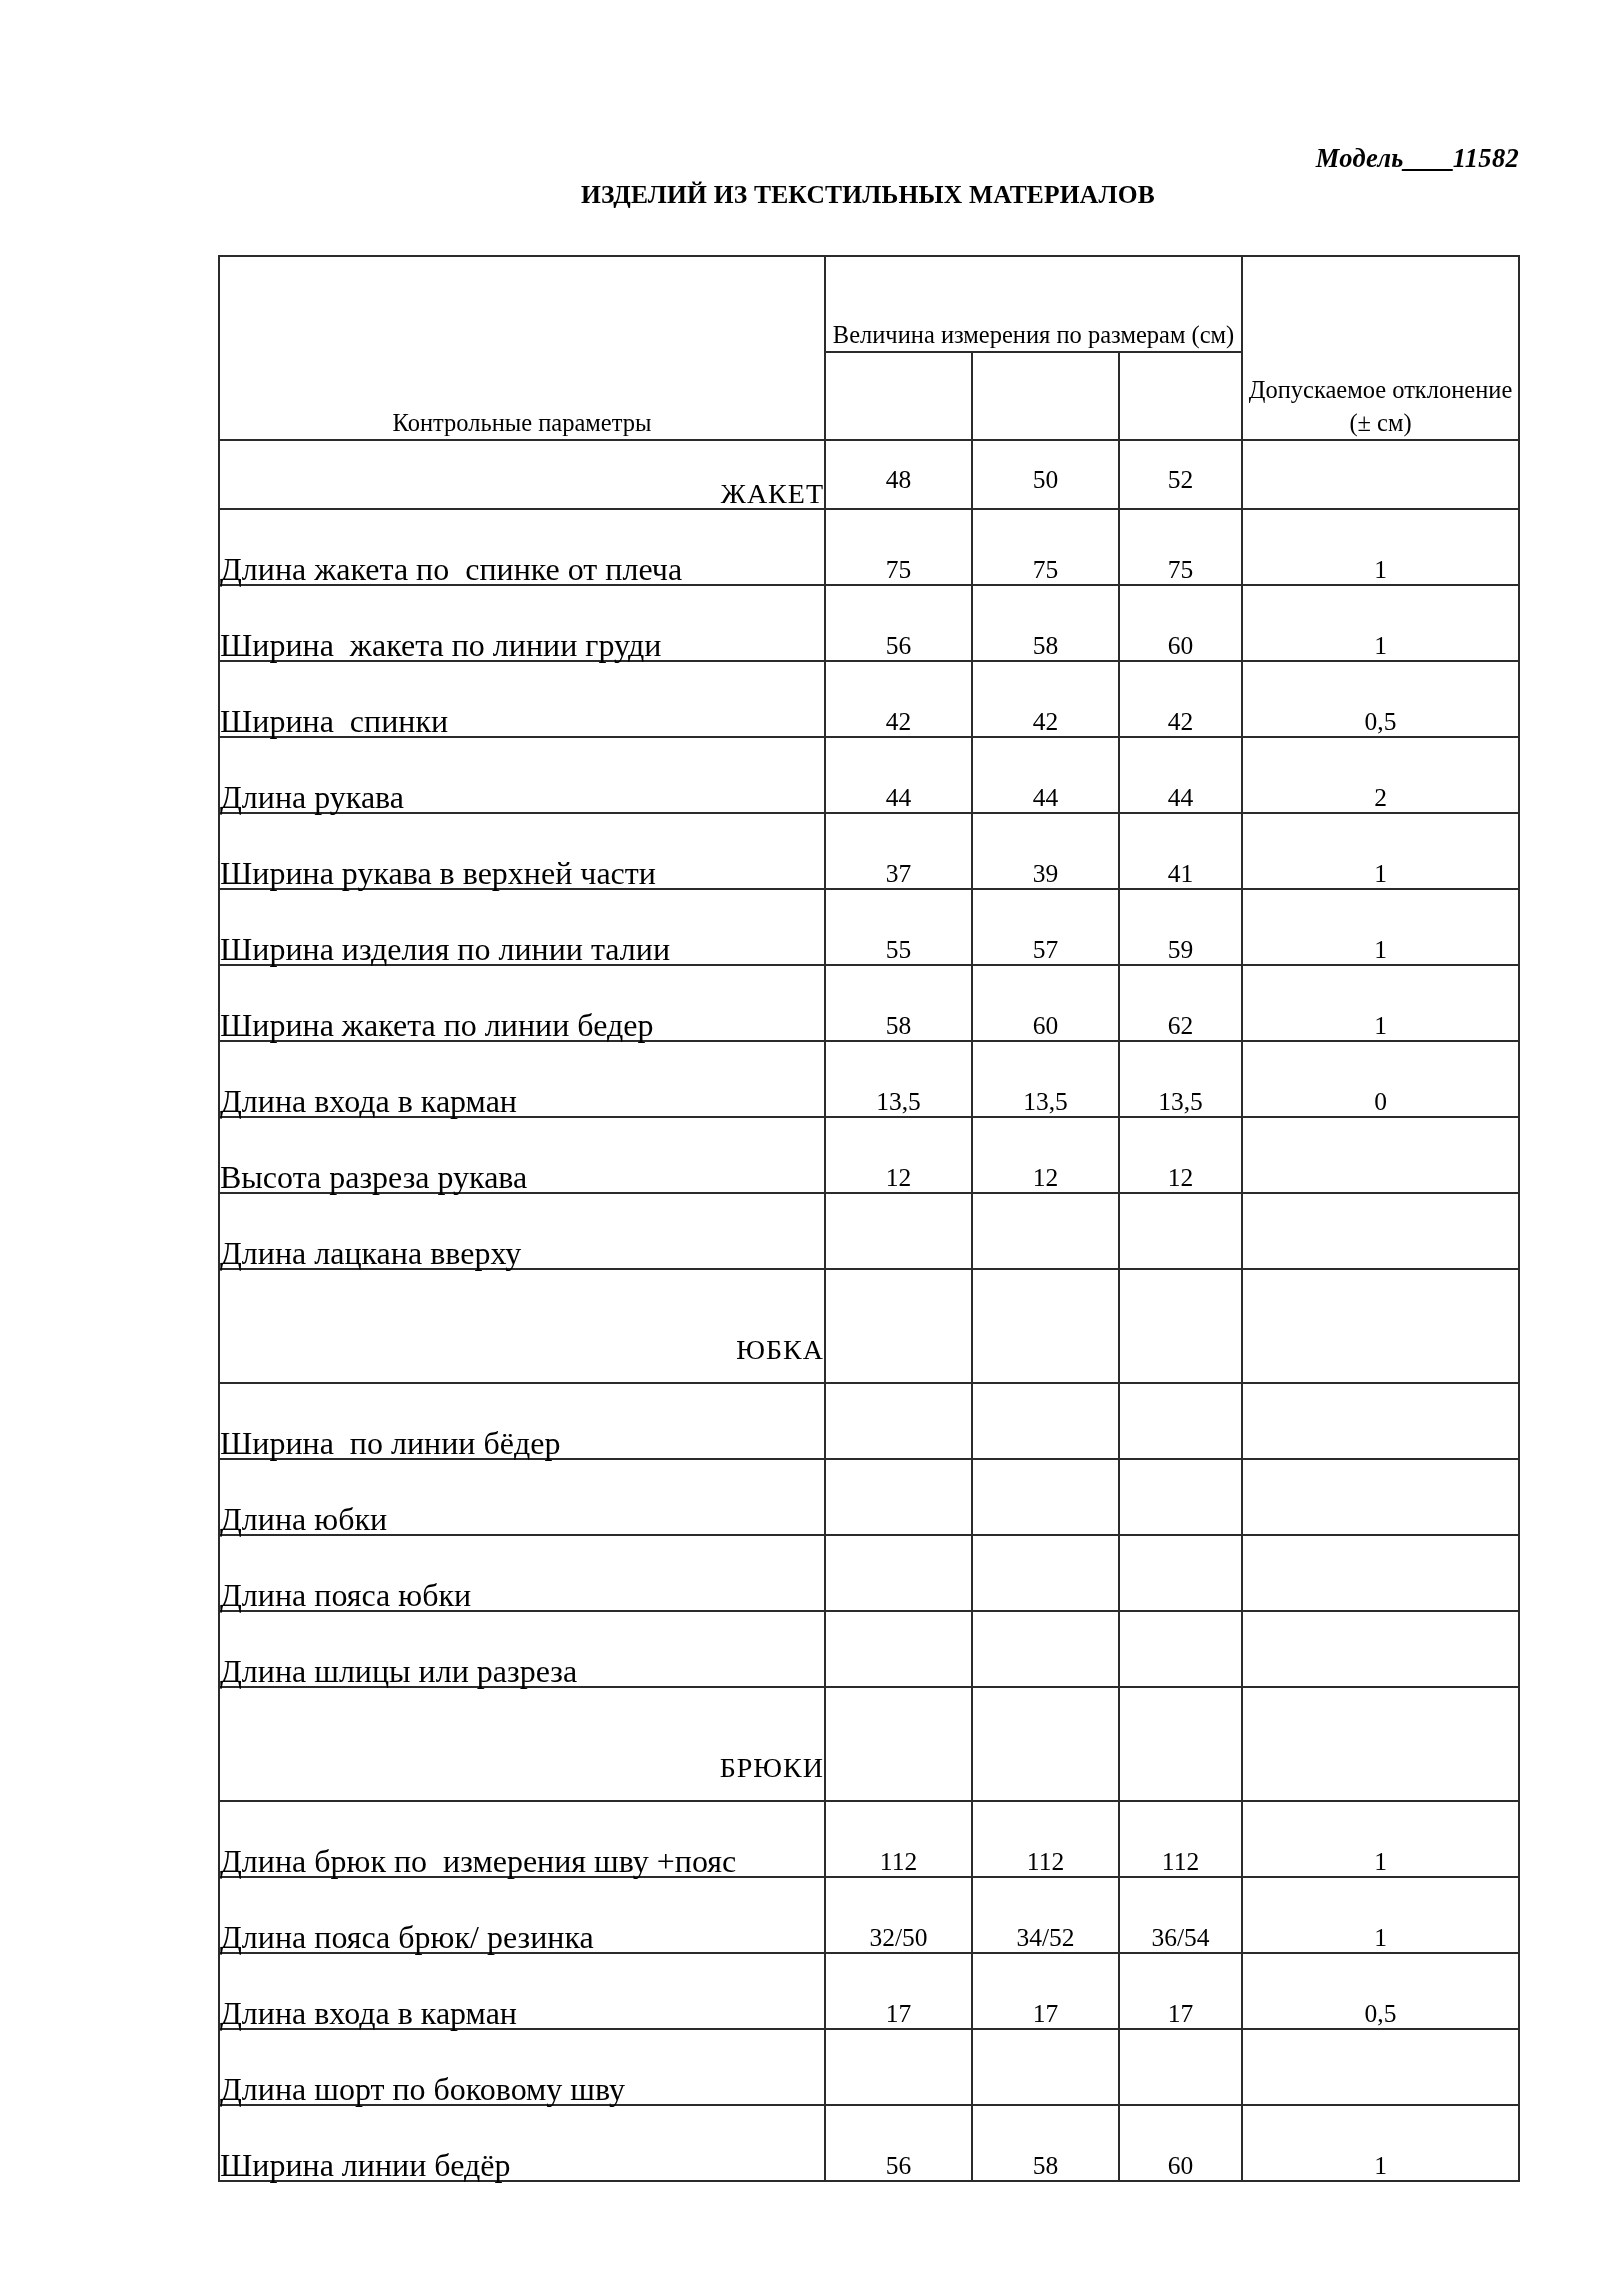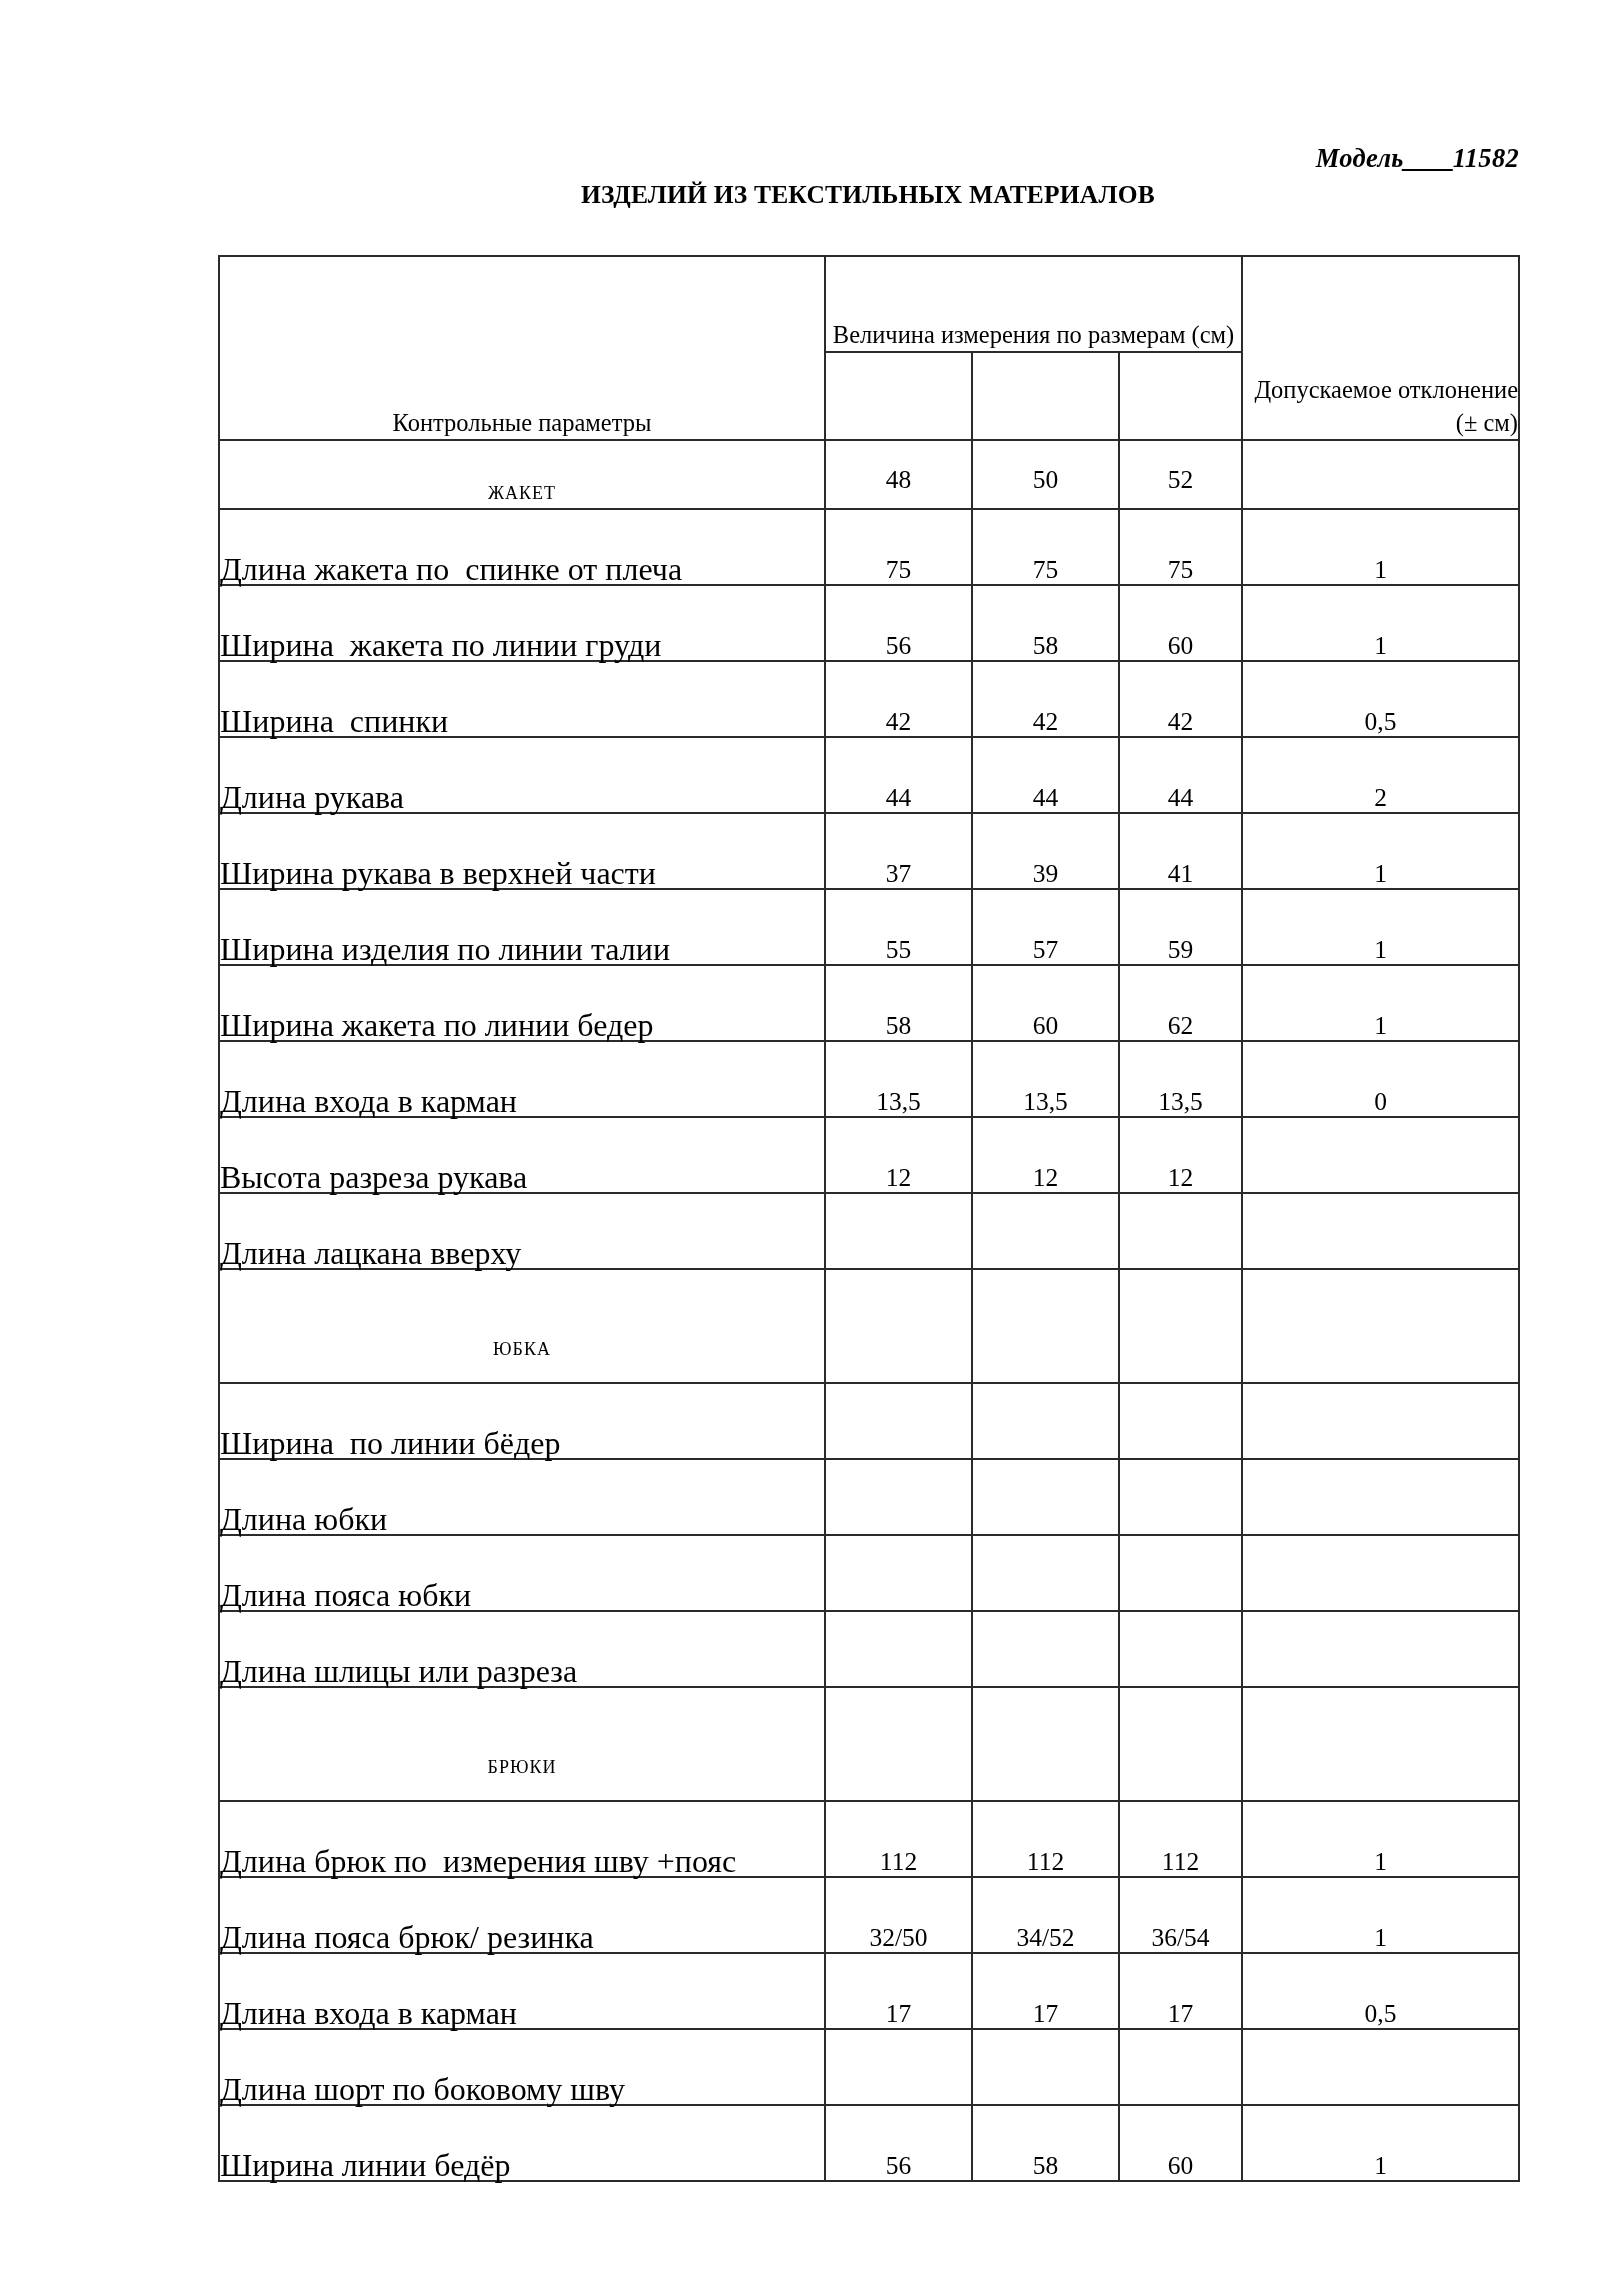--- a/index.html
+++ b/index.html
@@ -93,30 +93,30 @@
   }
   .hdr-param { height: 182px; margin-left: 32px; }
   .hdr-size {
     height: 94px;
     vertical-align: middle;
     padding: 0 15.7px;
   }
   .hdr-dev {
     height: 182px;
     vertical-align: top;
-    text-align: right;
+    text-align: center;
     padding: 35px 17.6px 0 17.6px;
   }
   .hdr-sub { height: 88px; }
 
   
   tr.section-row td { height: 45px; }
   .section-title {
-    text-align: center;
-    font-size: 18px;
+    text-align: right;
+    font-size: 28px;
     line-height: 29px;
     letter-spacing: 1px;
     padding: 0 0 5.9px 0;
     vertical-align: bottom;
   }
 
   
   tr.section-row-tall td { height: 94px; }
   tr.section-row-tall .section-title {
     vertical-align: bottom;

